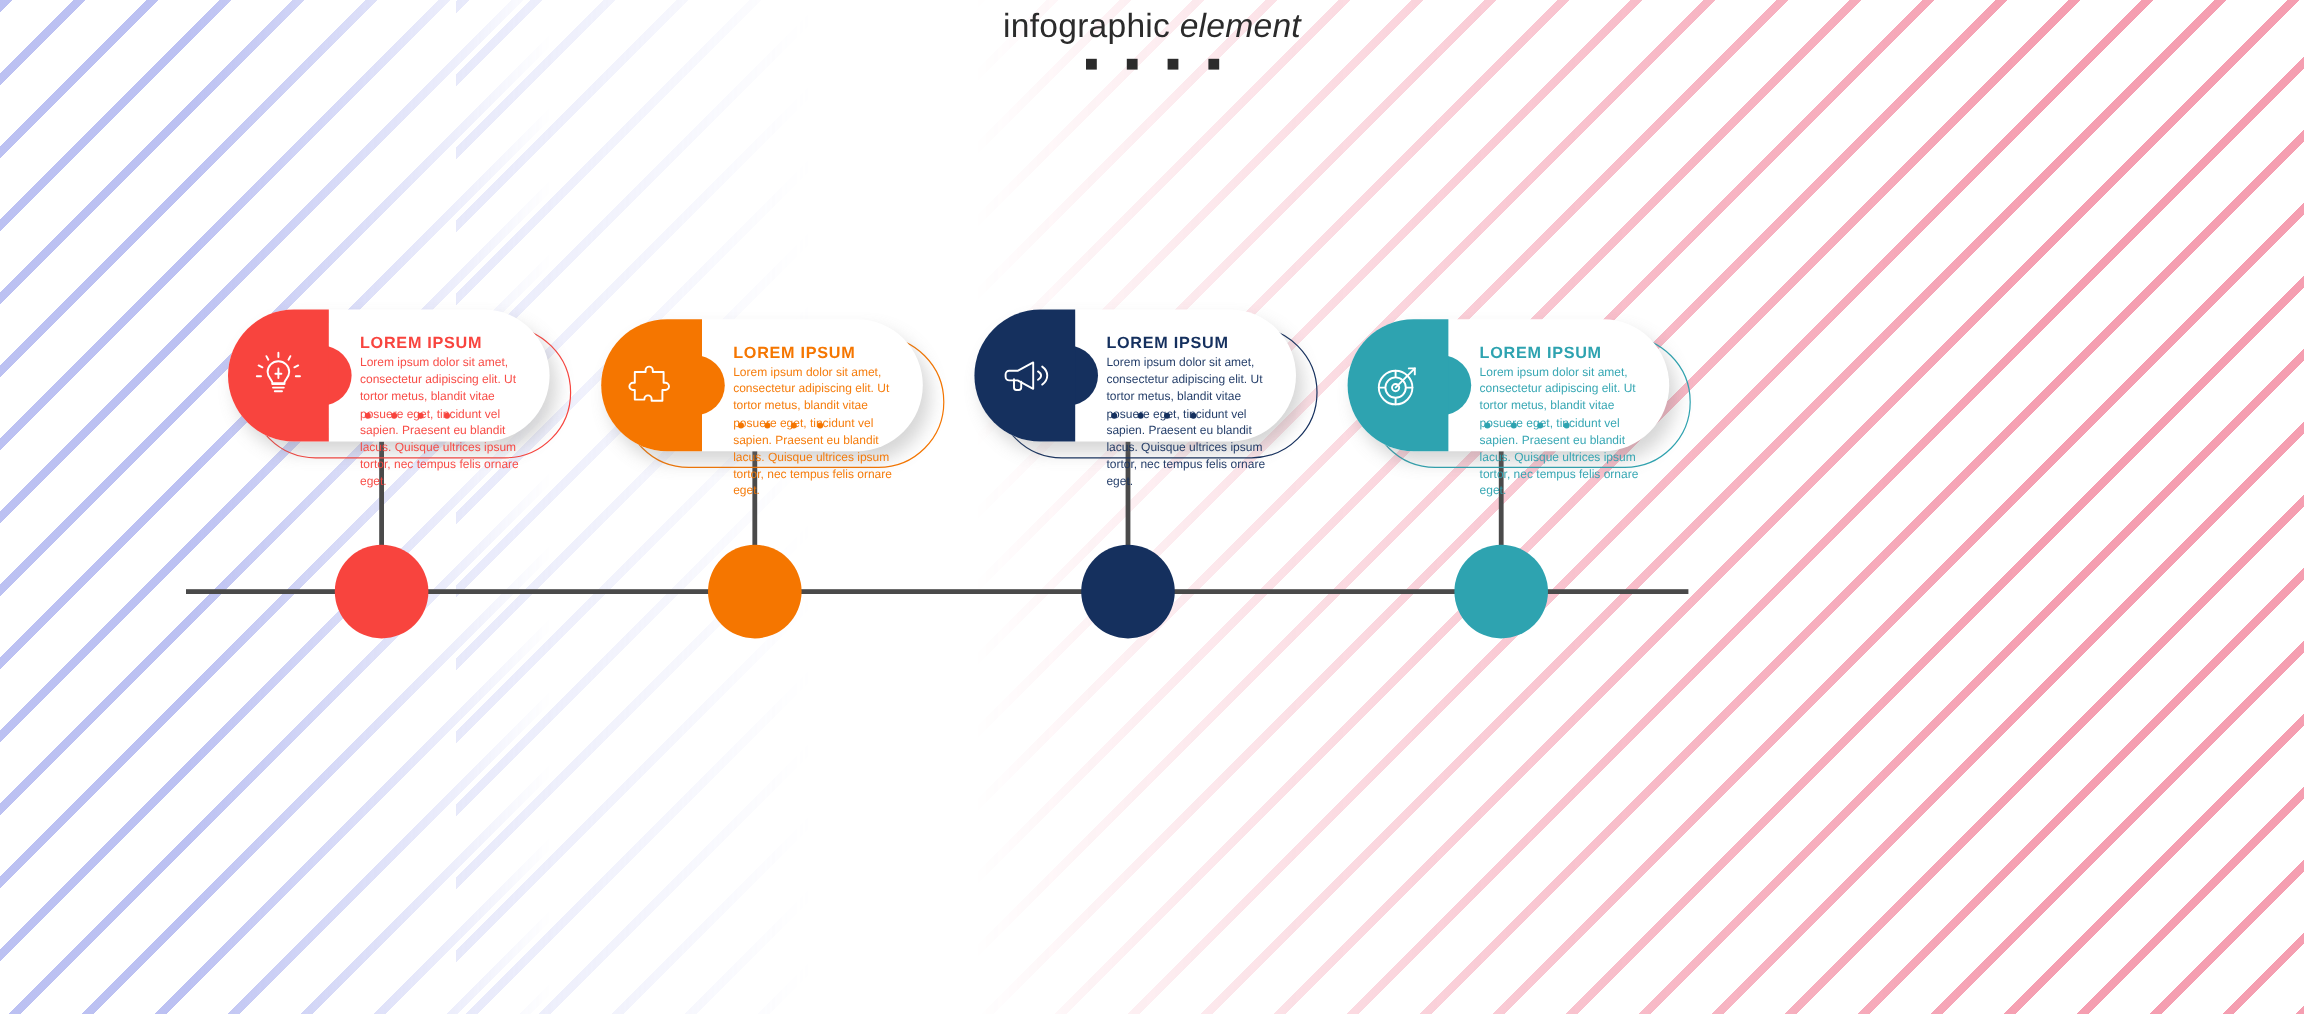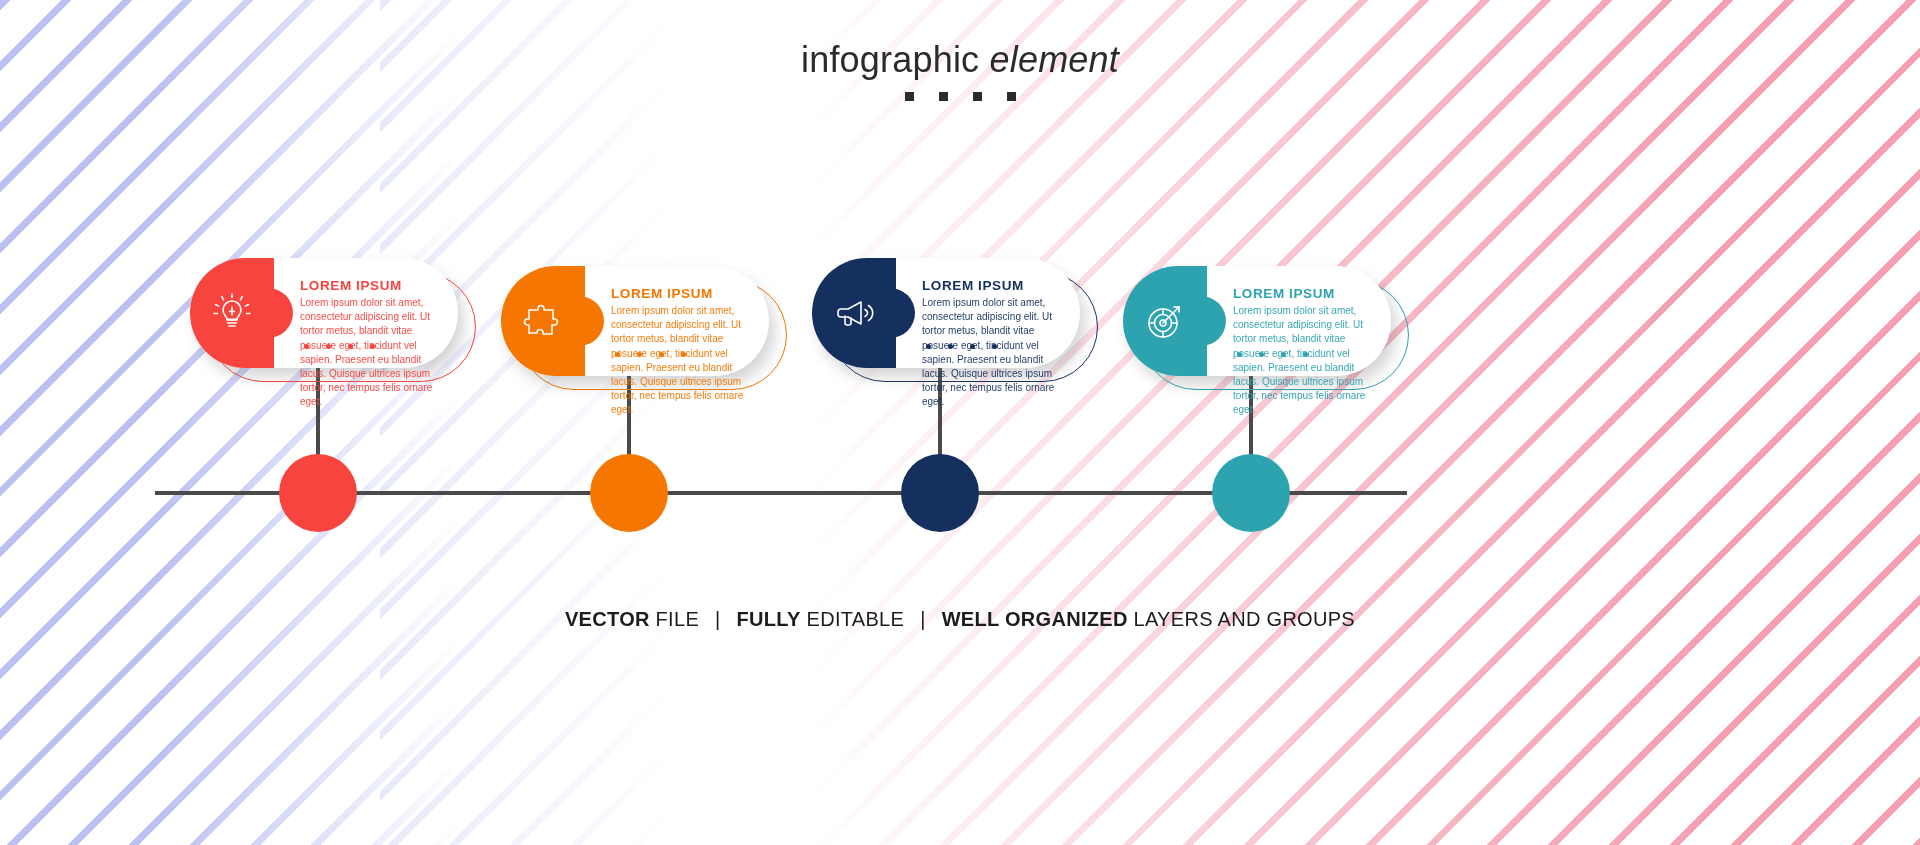--- a/index.html
+++ b/index.html
@@ -65,25 +65,24 @@
     mask-image: linear-gradient(to right, rgba(0,0,0,0.55) 0%, rgba(0,0,0,0) 70%);
   }
 
   
   .header {
     position: absolute;
     top: 6px; left: 0; width: 100%;
     text-align: center;
   }
   .title {
-    font-size: 36px;
+    font-size: 28px;
     color: #2b2b2b;
     letter-spacing: 0.2px;
     white-space: nowrap;
-    margin-top: 33px;
   }
   .title .t-reg { font-weight: 400; }
   .title .t-ital { font-style: italic; font-weight: 400; }
   .title-dots {
     margin-top: 11px;
     display: flex;
     justify-content: center;
     gap: 25px;
   }
   .title-dots span {
@@ -341,17 +340,14 @@
       <div class="card-para">Lorem ipsum dolor sit amet, consectetur adipiscing elit. Ut tortor metus, blandit vitae posuere eget, tincidunt vel sapien. Praesent eu blandit lacus. Quisque ultrices ipsum tortor, nec tempus felis ornare eget.</div>
     </div>
     <div class="card-dots">
       <span></span>
       <span></span>
       <span></span>
       <span></span>
     </div>
   </div>
 
-  <div class="footer">
-    <span class="b">VECTOR</span><span class="r"> FILE</span><span class="sep">|</span><span class="b">FULLY</span><span class="r"> EDITABLE</span><span class="sep">|</span><span class="b">WELL ORGANIZED</span><span class="r"> LAYERS AND GROUPS</span>
-  </div>
 
 </div>
 
 </body></html>

